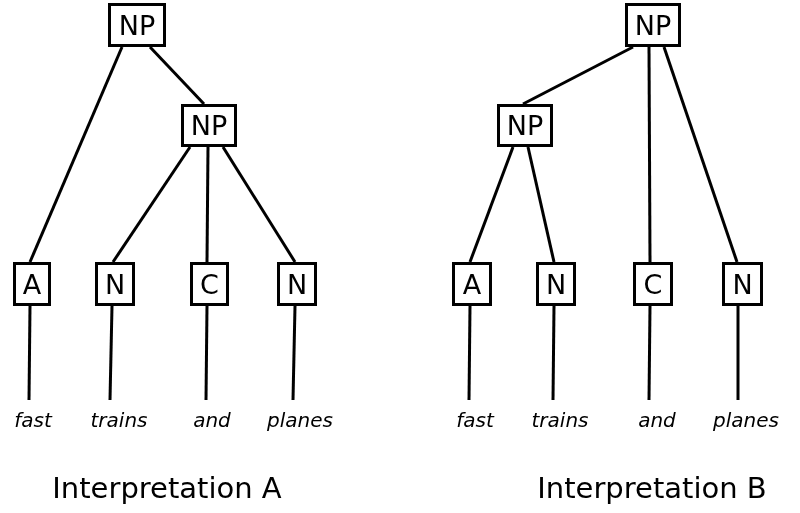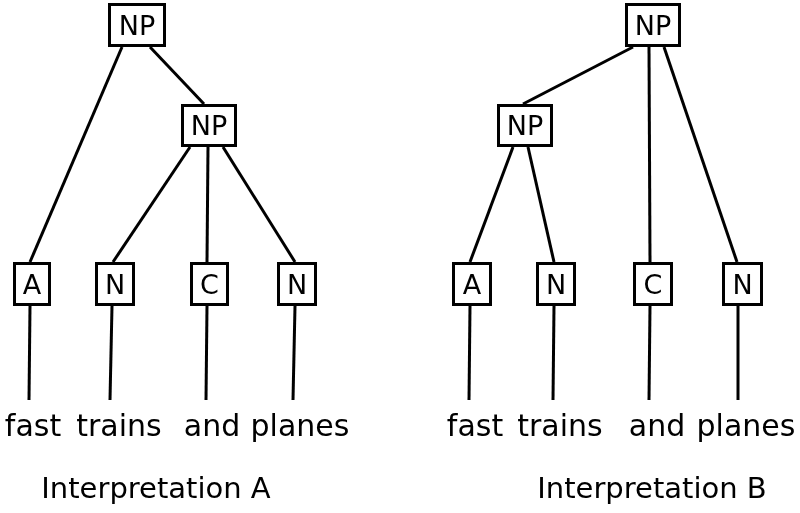--- a/index.html
+++ b/index.html
@@ -27,21 +27,22 @@
     border: 3px solid #000000;
     background: #ffffff;
     display: flex;
     align-items: center;
     justify-content: center;
     font-size: 27px;
     line-height: 1;
   }
   .word {
     position: absolute;
-    font-size: 30px;
+    font-style: italic;
+    font-size: 20px;
     transform: translateX(-50%);
     white-space: nowrap;
   }
   .caption {
     position: absolute;
     font-size: 29px;
     transform: translateX(-50%);
     white-space: nowrap;
   }
 </style>
@@ -88,21 +89,21 @@
   <div class="node" style="left:13px; top:262px; width:38px; height:44px;">A</div>
   <div class="node" style="left:95px; top:262px; width:40px; height:44px;">N</div>
   <div class="node" style="left:190px; top:262px; width:39px; height:44px;">C</div>
   <div class="node" style="left:277px; top:262px; width:40px; height:44px;">N</div>
 
   <span class="word" style="left:33px; top:408px;">fast</span>
   <span class="word" style="left:119px; top:408px;">trains</span>
   <span class="word" style="left:212px; top:408px;">and</span>
   <span class="word" style="left:300px; top:408px;">planes</span>
 
-  <span class="caption" style="left:156px; top:471px;">Interpretation A</span>
+  <span class="caption" style="left:167px; top:471px;">Interpretation A</span>
 
   <div class="node" style="left:625px; top:3px; width:56px; height:44px;">NP</div>
   <div class="node" style="left:497px; top:104px; width:56px; height:43px;">NP</div>
   <div class="node" style="left:452px; top:262px; width:40px; height:44px;">A</div>
   <div class="node" style="left:536px; top:262px; width:40px; height:44px;">N</div>
   <div class="node" style="left:633px; top:262px; width:40px; height:44px;">C</div>
   <div class="node" style="left:722px; top:262px; width:41px; height:44px;">N</div>
 
   <span class="word" style="left:475px; top:408px;">fast</span>
   <span class="word" style="left:560px; top:408px;">trains</span>

